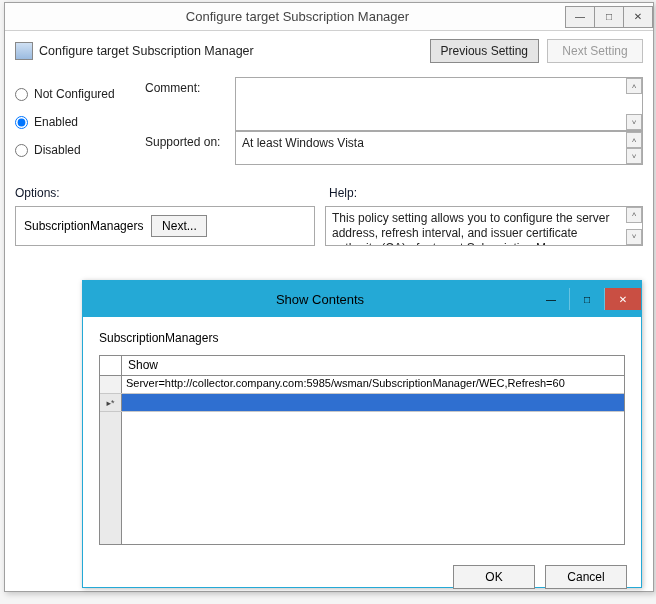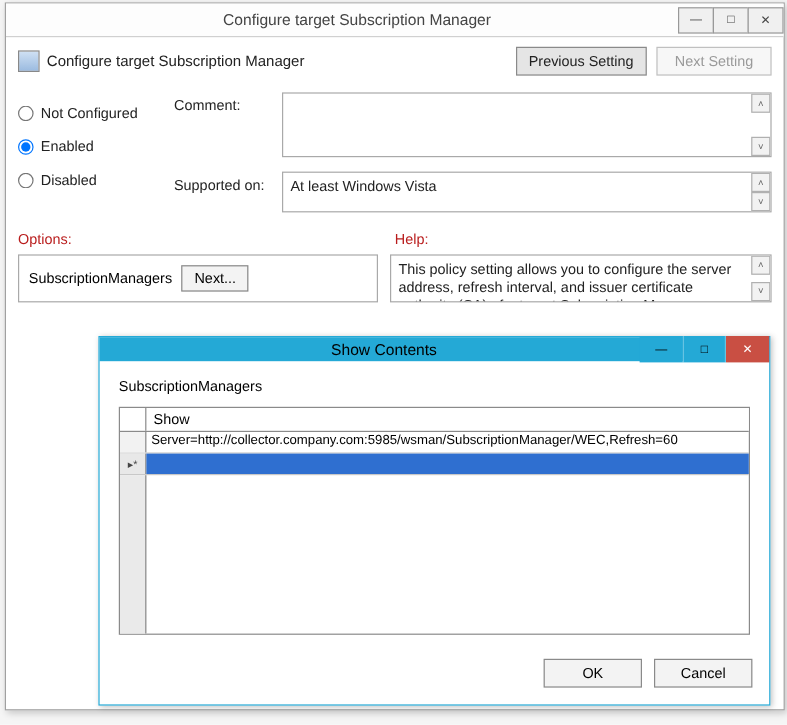--- a/index.html
+++ b/index.html
@@ -36,38 +36,38 @@
     display: flex; align-items: center; justify-content: center; margin-left: 8px;
     padding: 0 10px; color: #222;
   }
   .navbtn.disabled { color: #9a9a9a; border-color: #c0c0c0; background: #f7f7f7; }
 
   .configrow { display: flex; margin-bottom: 10px; }
   .radios { width: 130px; padding-top: 2px; }
   .radio { display: flex; align-items: center; margin: 8px 0 14px 0; color: #222; }
   .radio input { margin: 0 6px 0 0; }
 
-  .cscol { flex: 1; display: flex; flex-direction: column; gap: 12px; }
+  .cscol { flex: 1; display: flex; flex-direction: column; }
   .csrow { display: flex; align-items: flex-start; }
   .cslabel { width: 90px; color: #222; padding-top: 4px; }
   .csbox {
     flex: 1; height: 54px; border: 1px solid #a9a9a9; background: #fff;
     position: relative;
   }
   .csbox.sup { height: 34px; padding: 4px 6px; color: #222; }
   .vscroll {
     position: absolute; right: 0; top: 0; bottom: 0; width: 16px;
     display: flex; flex-direction: column; justify-content: space-between;
   }
   .varrow {
     height: 16px; border: 1px solid #b0b0b0; background: #f2f2f2;
     display: flex; align-items: center; justify-content: center; font-size: 8px; color: #666;
   }
 
-  .midlabels { display: flex; margin: 15px 0 6px 0; color: #b91c1c; }
+  .midlabels { display: flex; margin: 15px 0 6px 0; color: #0f172a; }
   .midlabels .l { width: 300px; }
   .midlabels .r { padding-left: 14px; }
 
   .midrow { display: flex; gap: 10px; }
   .optsbox {
     flex: 0 0 300px; height: 40px; border: 1px solid #a9a9a9; background: #fff;
     padding: 6px 8px; display: flex; align-items: center; gap: 8px;
   }
   .showbtn {
     width: 56px; height: 22px; border: 1px solid #888; background: #f3f3f3;
@@ -79,21 +79,21 @@
     position: relative; overflow: hidden;
   }
 
   
   .win2 {
     position: absolute; left: 82px; top: 280px; width: 560px; height: 308px;
     background: #fff; border: 1px solid #24a9d6;
     box-shadow: 1px 1px 5px rgba(0,0,0,.25);
   }
   .titlebar2 {
-    height: 20px; background: #24a9d6; display: flex; align-items: center; color: #000;
+    height: 36px; background: #24a9d6; display: flex; align-items: center; color: #000;
   }
   .titlebar2 .title { flex: 1; text-align: center; font-size: 13px; }
   .winbtn2 {
     width: 36px; height: 22px; display: flex; align-items: center; justify-content: center;
     font-family: "Segoe UI Symbol", sans-serif; font-size: 10px; background: #24a9d6;
   }
   .winbtn2.close { background: #c94f43; color: #fff; }
   .winbtn2.mid { border-left: 1px solid rgba(255,255,255,.3); border-right: 1px solid rgba(255,255,255,.3); }
 
   .body2 { padding: 14px 16px 8px 16px; }

